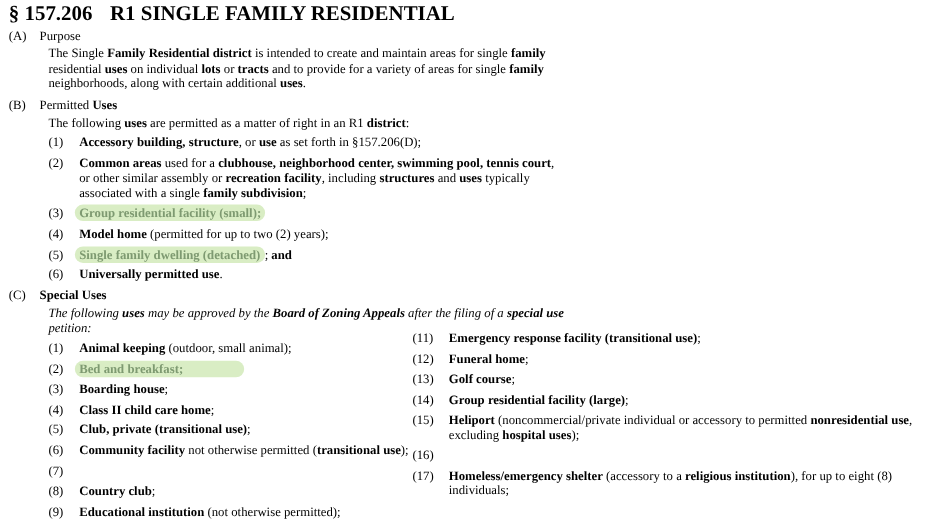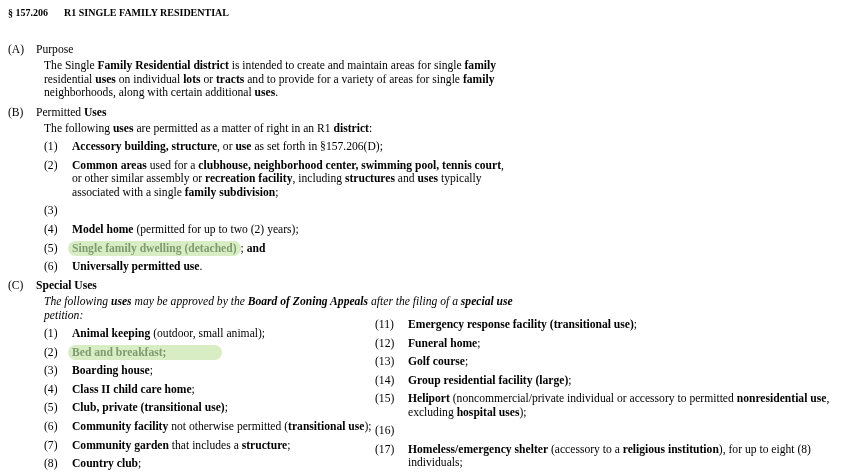--- a/index.html
+++ b/index.html
@@ -7,21 +7,21 @@
     --hl-tx:#7e9a71;
   }
   html,body{margin:0;padding:0;background:#ffffff;}
   body{
     width:849px;height:475px;overflow:hidden;
     font-family:"Liberation Serif", serif;
     font-size:11.6px;line-height:13.4px;color:#000;
   }
   .doc{padding:5px 0 0 8px;}
   .b{font-weight:bold;}
-  .title{font-size:10px;line-height:16px;margin-bottom:22px;}
+  .title{font-size:19px;line-height:16px;margin-bottom:5px;}
   .title .sn{margin-right:16px;}
   .hrow{display:flex;margin-bottom:3px;}
   .lbl{flex:0 0 28px;}
   .para{margin-left:36px;margin-bottom:5px;}
   .pA{width:470px;margin-bottom:6px;}
   .pB{width:640px;}
   .pC{width:470px;font-style:italic;}
   .list{margin-left:36px;}
   .item{display:flex;margin-bottom:5.2px;}
   .num{flex:0 0 28px;}
@@ -63,20 +63,21 @@
       <div class="item">
         <span class="num">(1)</span>
         <span class="txt"><span class="b ">Accessory building, structure</span><span class="">, or </span><span class="b ">use</span><span class=""> as set forth in §157.206(D);</span></span>
       </div>
       <div class="item">
         <span class="num">(2)</span>
         <span class="txt"><span class="b ">Common areas</span><span class=""> used for a </span><span class="b ">clubhouse, neighborhood center, swimming pool, tennis court</span><span class="">, or other similar assembly or </span><span class="b ">recreation facility</span><span class="">, including </span><span class="b ">structures</span><span class=""> and </span><span class="b ">uses</span><span class=""> typically associated with a single </span><span class="b ">family subdivision</span><span class="">;</span></span>
       </div>
       <div class="item">
         <span class="num">(3)</span>
+        <span class="txt"><span class="hl">Group residential facility (small);</span></span>
       </div>
       <div class="item">
         <span class="num">(4)</span>
         <span class="txt"><span class="b ">Model home</span><span class=""> (permitted for up to two (2) years);</span></span>
       </div>
       <div class="item">
         <span class="num">(5)</span>
         <span class="txt"><span class="hl">Single family dwelling (detached)</span><span class="">; </span><span class="b ">and</span></span>
       </div>
       <div class="item">
@@ -112,21 +113,20 @@
         <div class="item">
           <span class="num">(5)</span>
           <span class="txt"><span class="b ">Club, private (transitional use)</span><span class="">;</span></span>
         </div>
         <div class="item">
           <span class="num">(6)</span>
           <span class="txt"><span class="b ">Community facility</span><span class=""> not otherwise permitted (</span><span class="b ">transitional use</span><span class="">);</span></span>
         </div>
         <div class="item">
           <span class="num">(7)</span>
-          <span class="txt"><span class="b ">Community garden</span><span class=""> that includes a </span><span class="b ">structure</span><span class="">;</span></span>
         </div>
         <div class="item">
           <span class="num">(8)</span>
           <span class="txt"><span class="b ">Country club</span><span class="">;</span></span>
         </div>
         <div class="item">
           <span class="num">(9)</span>
           <span class="txt"><span class="b ">Educational institution</span><span class=""> (not otherwise permitted);</span></span>
         </div>
       </div>

